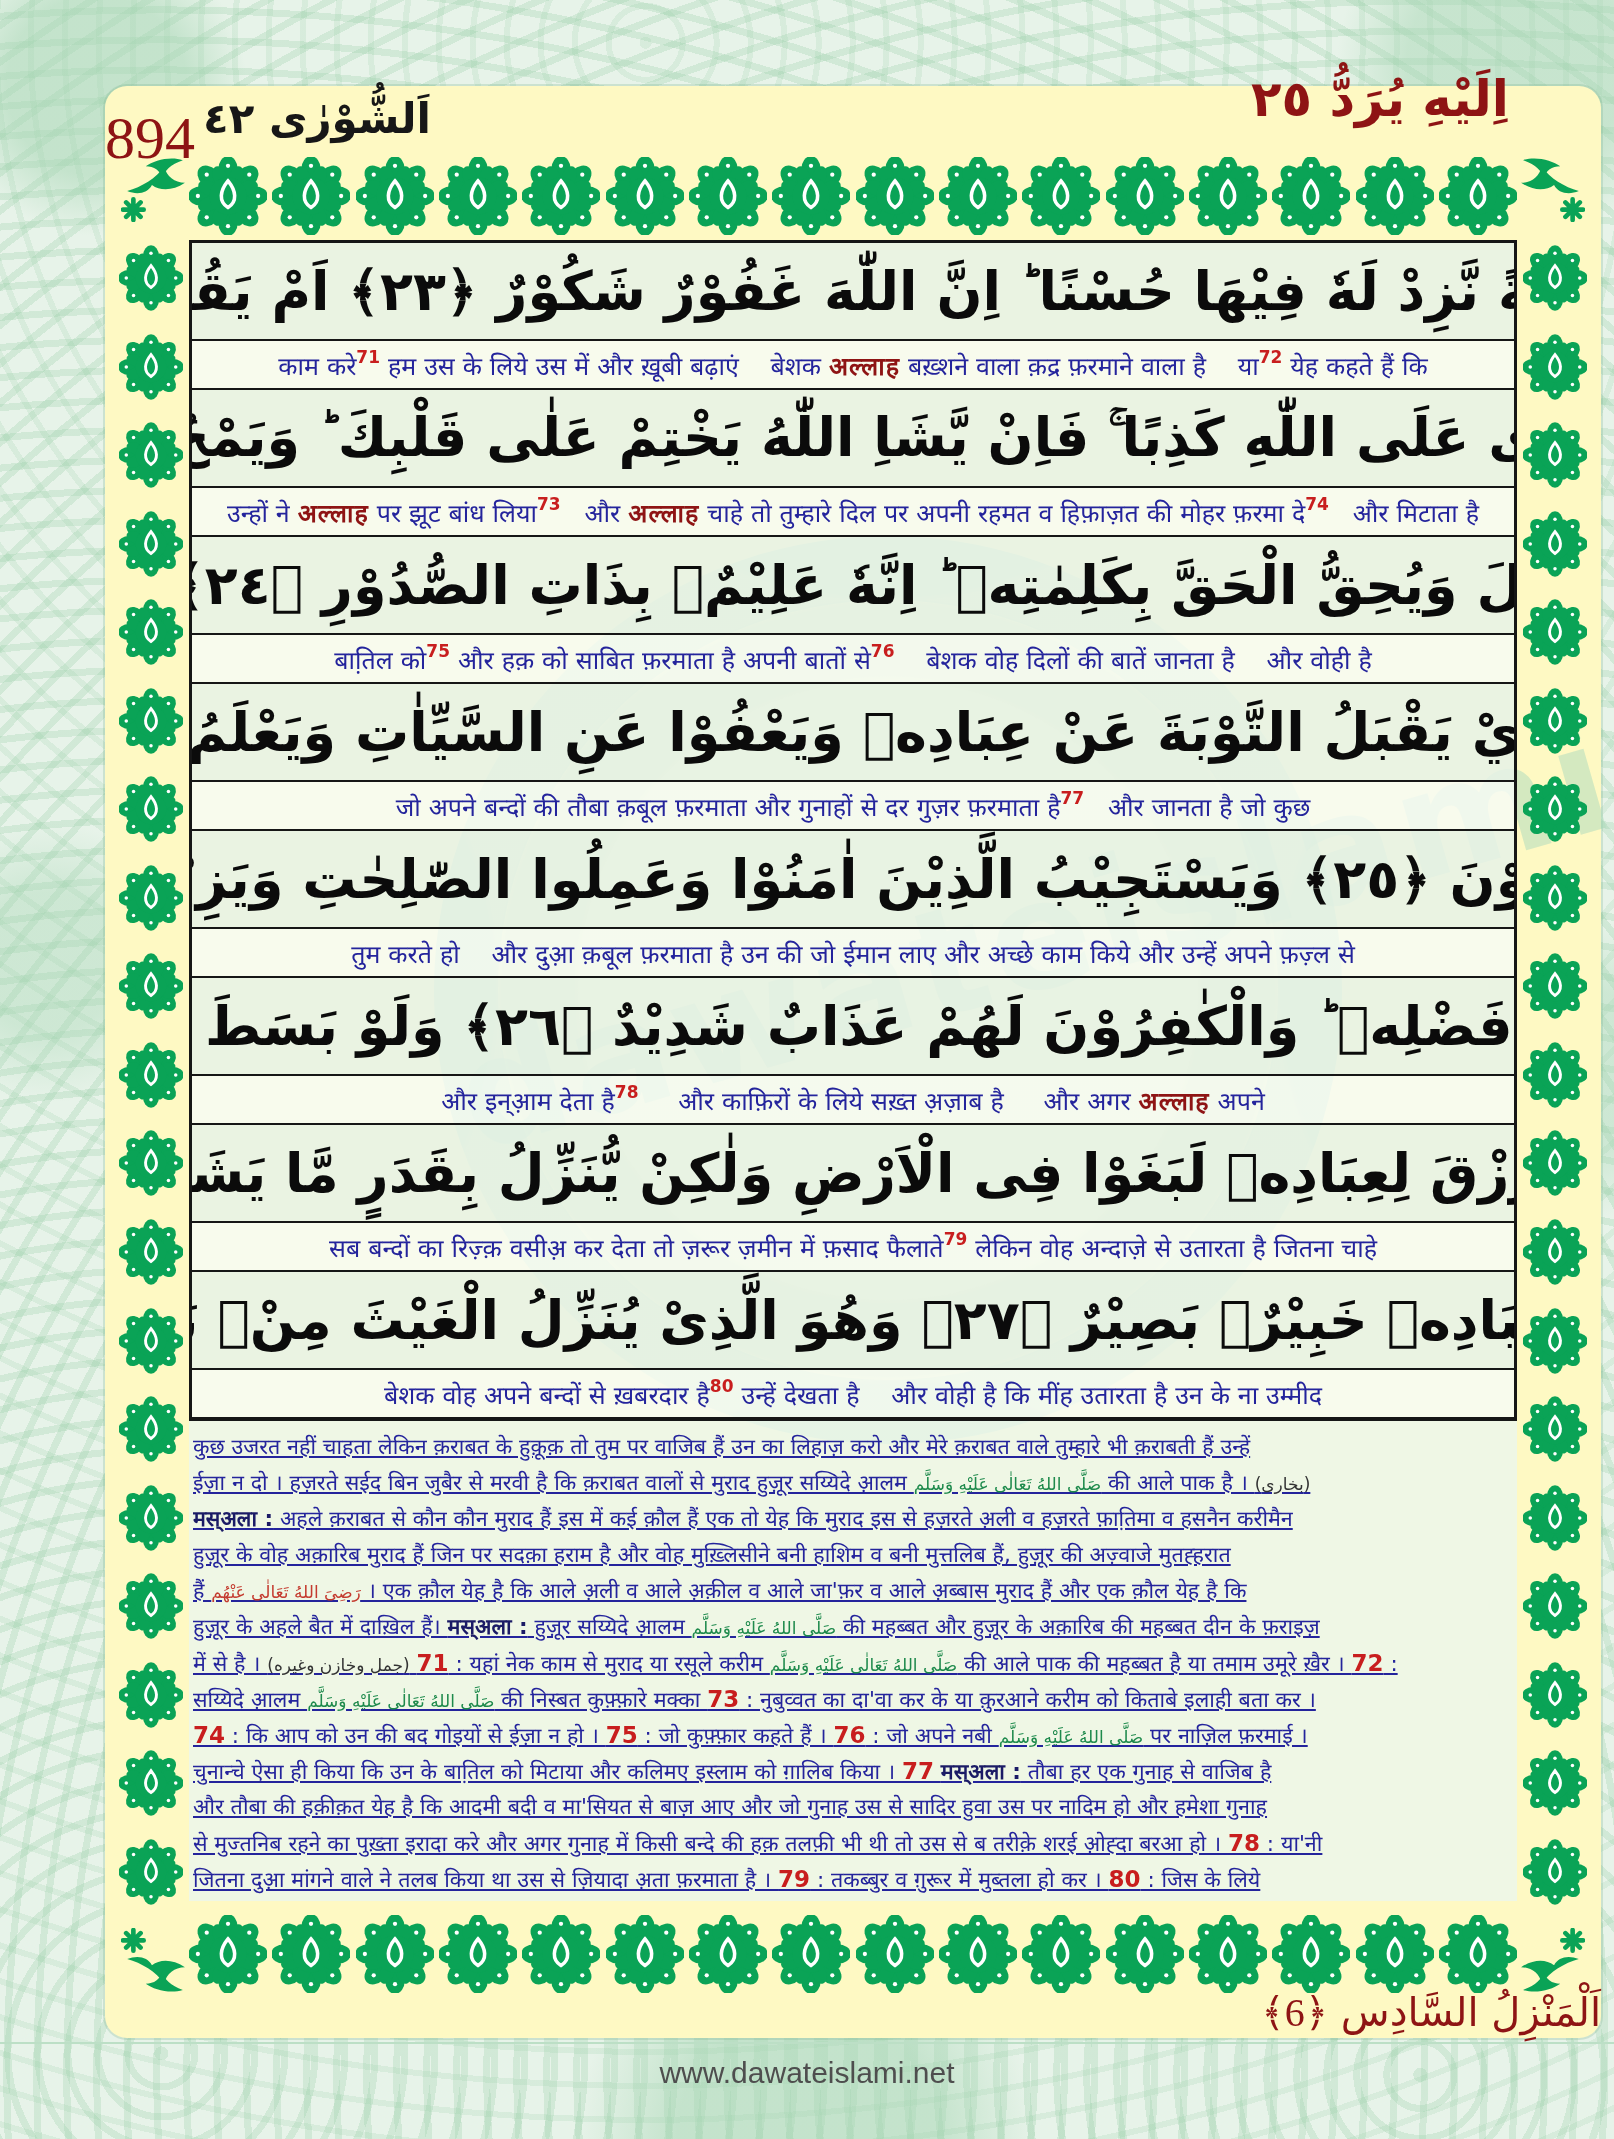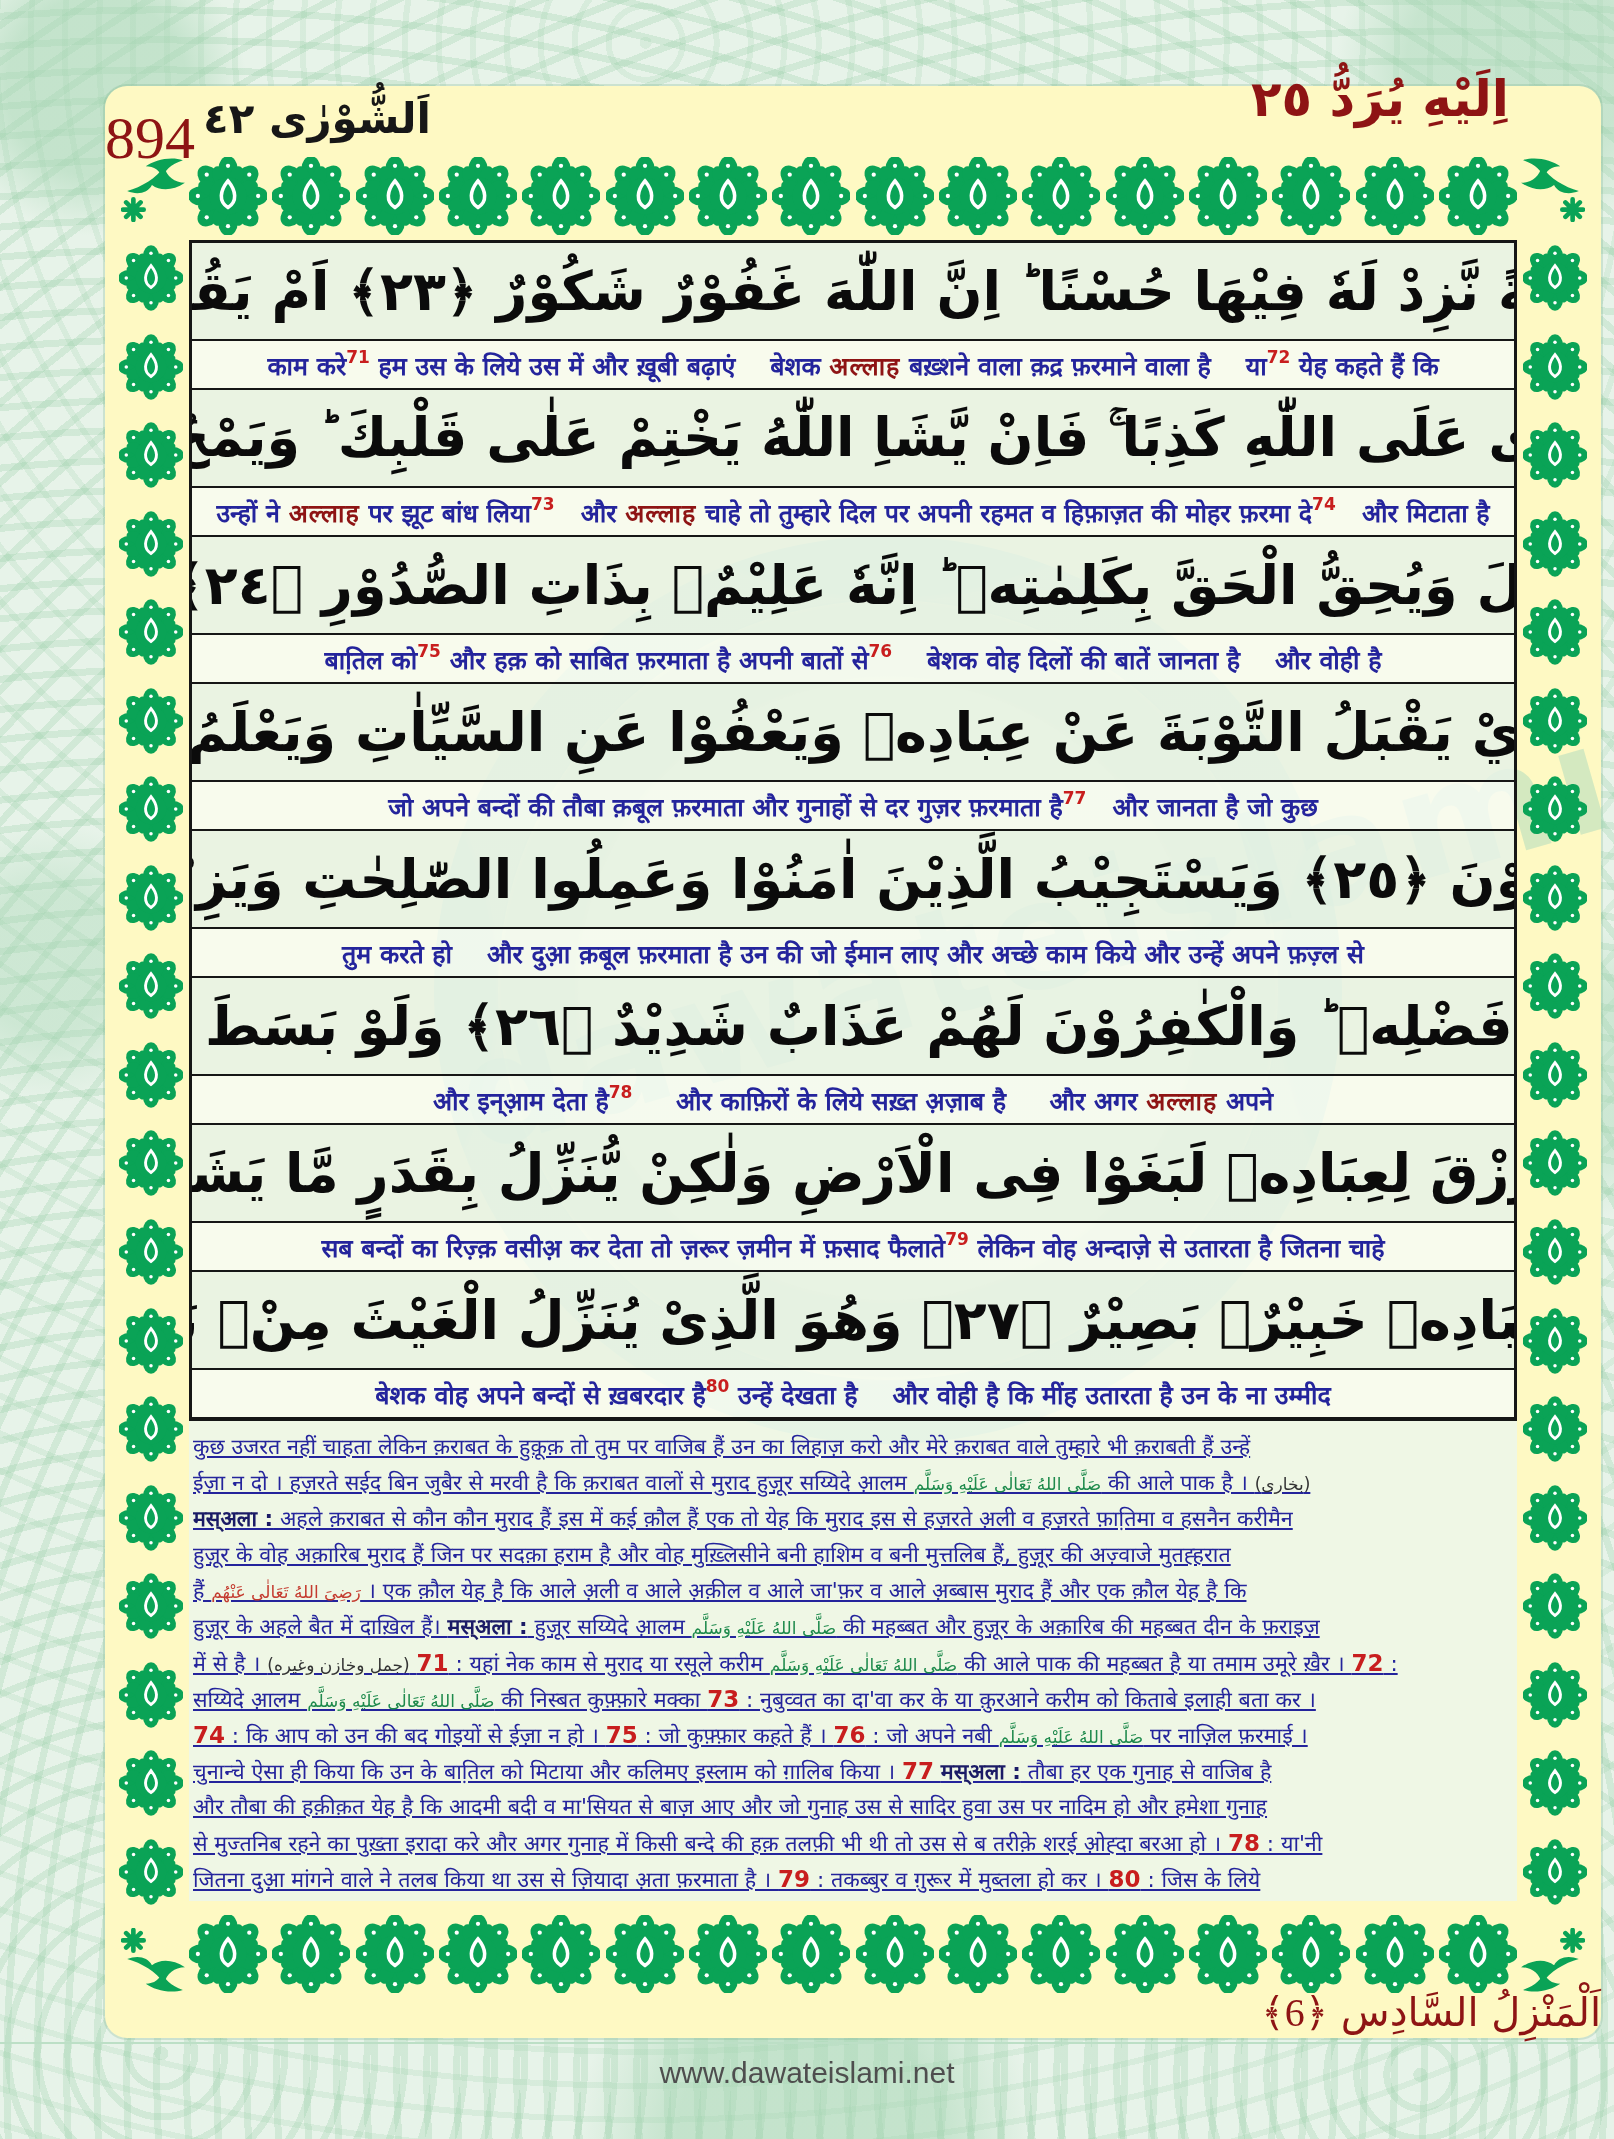--- a/index.html
+++ b/index.html
@@ -44,21 +44,21 @@
   .c-bl{bottom:4px;left:2px;transform:scaleY(-1);} .c-br{bottom:4px;right:2px;transform:scale(-1,-1);}
   
   .content{position:absolute;left:70px;right:70px;top:88px;bottom:88px;z-index:1;}
   .verses{border:3px solid #161616;border-bottom-width:4px;}
   .arabic-row{height:96px;border-bottom:2px solid #161616;background:rgba(230,242,231,.85);
     direction:rtl;display:flex;align-items:center;justify-content:center;
     font-size:54px;font-weight:700;color:#0b0b0b;white-space:nowrap;overflow:hidden;}
   .hindi-row{height:47px;border-bottom:2px solid #161616;background:rgba(246,251,246,.82);
     display:flex;align-items:center;justify-content:center;
     font-size:25px;color:#24249c;white-space:nowrap;overflow:hidden;}
-  .hindi-row span{white-space:pre;font-weight:bold;}
+  .hindi-row span{white-space:pre;}
   .verses > :last-child{border-bottom:none;text-align:center;}
   .sup{color:#c81e1e;font-weight:700;font-size:17px;position:relative;top:-8px;}
   .allah{color:#8e1414;font-weight:800;letter-spacing:1px;}
   .commentary{background:rgba(235,246,237,.82);padding:8px 4px 4px;}
   .c-line{height:36px;line-height:36px;white-space:pre;overflow:hidden;
     font-size:21.5px;color:#24249c;text-decoration:underline;}
   .c-line .num{color:#c81e1e;font-weight:700;font-size:23px;}
   .c-line .b{font-weight:700;color:#1b1b66;}
   .arg{color:#1e8a4c;font-size:17px;} .arr{color:#c43b2f;font-size:17px;} .ard{color:#333333;font-size:17px;}
   

